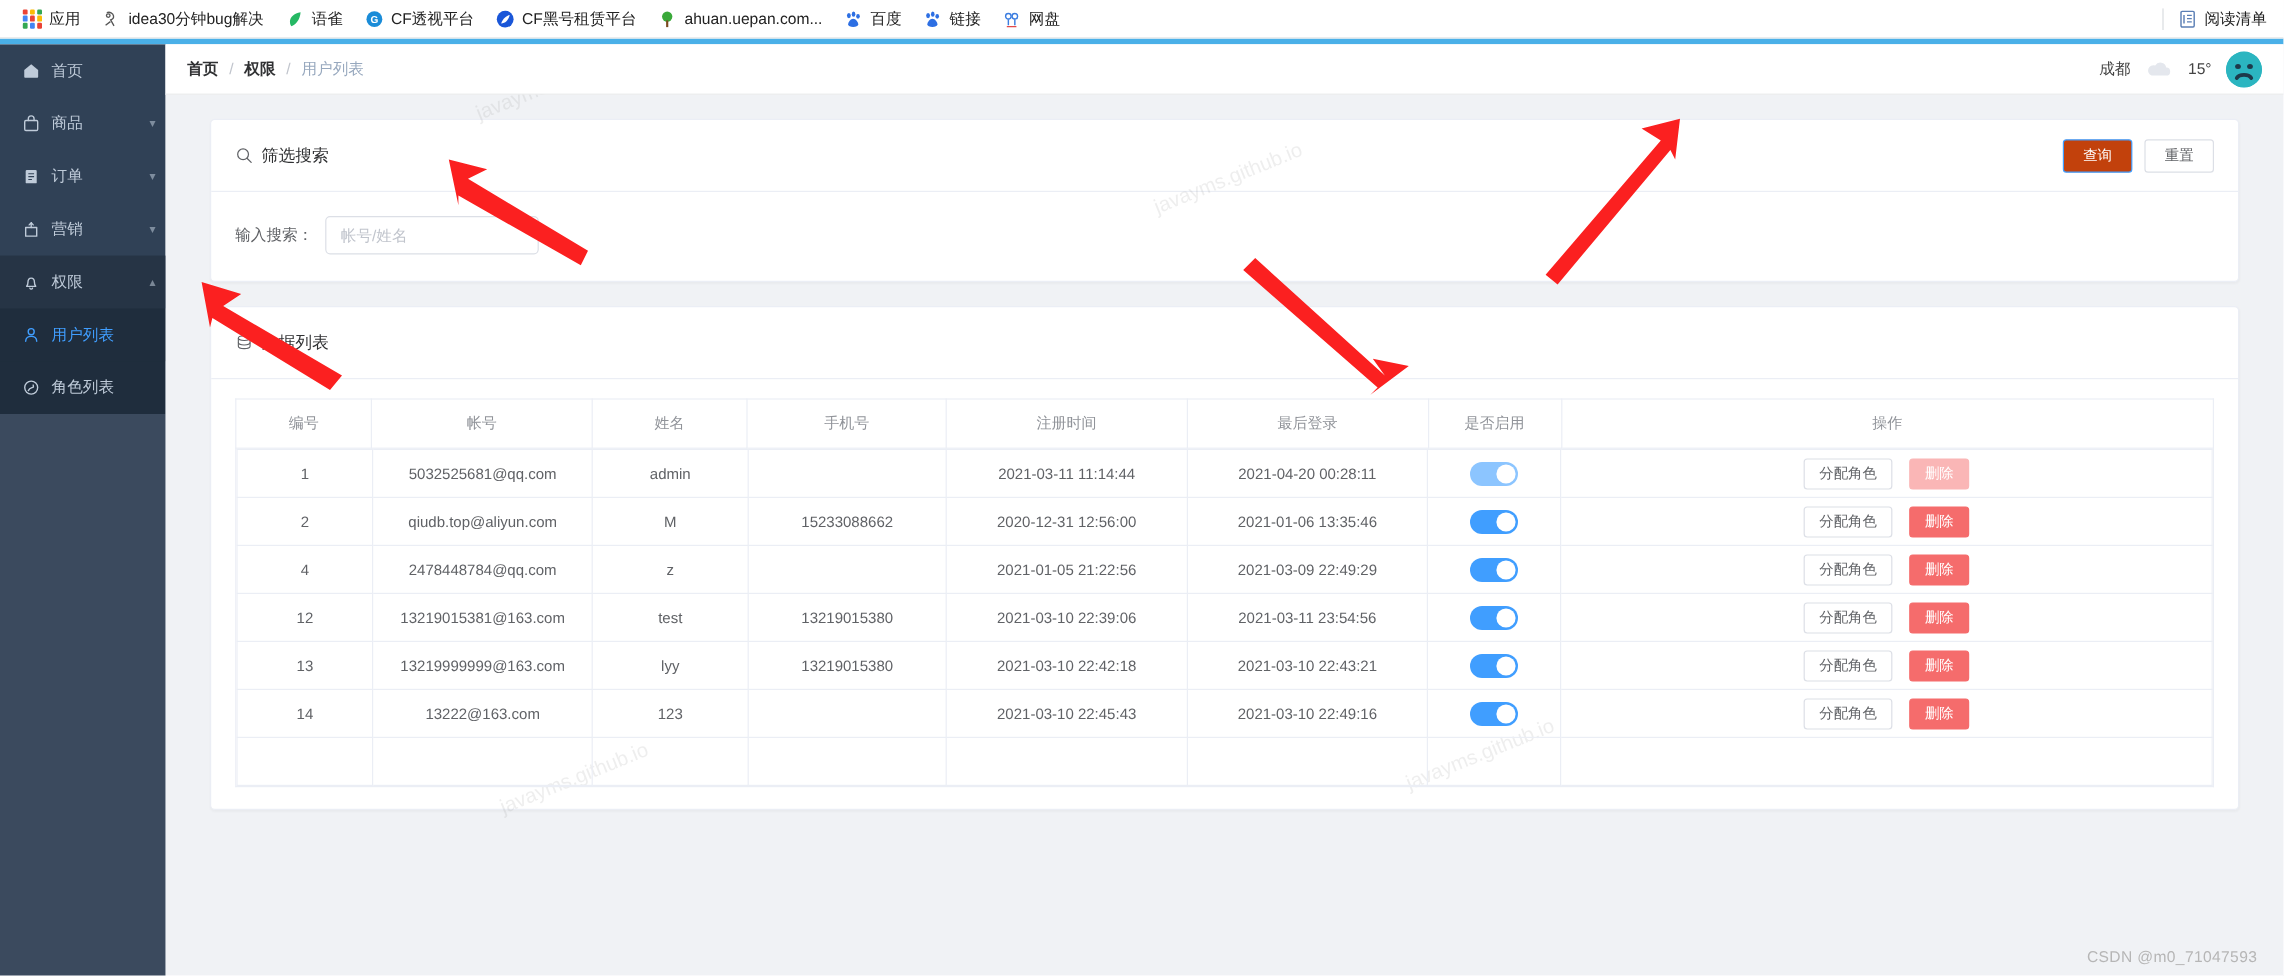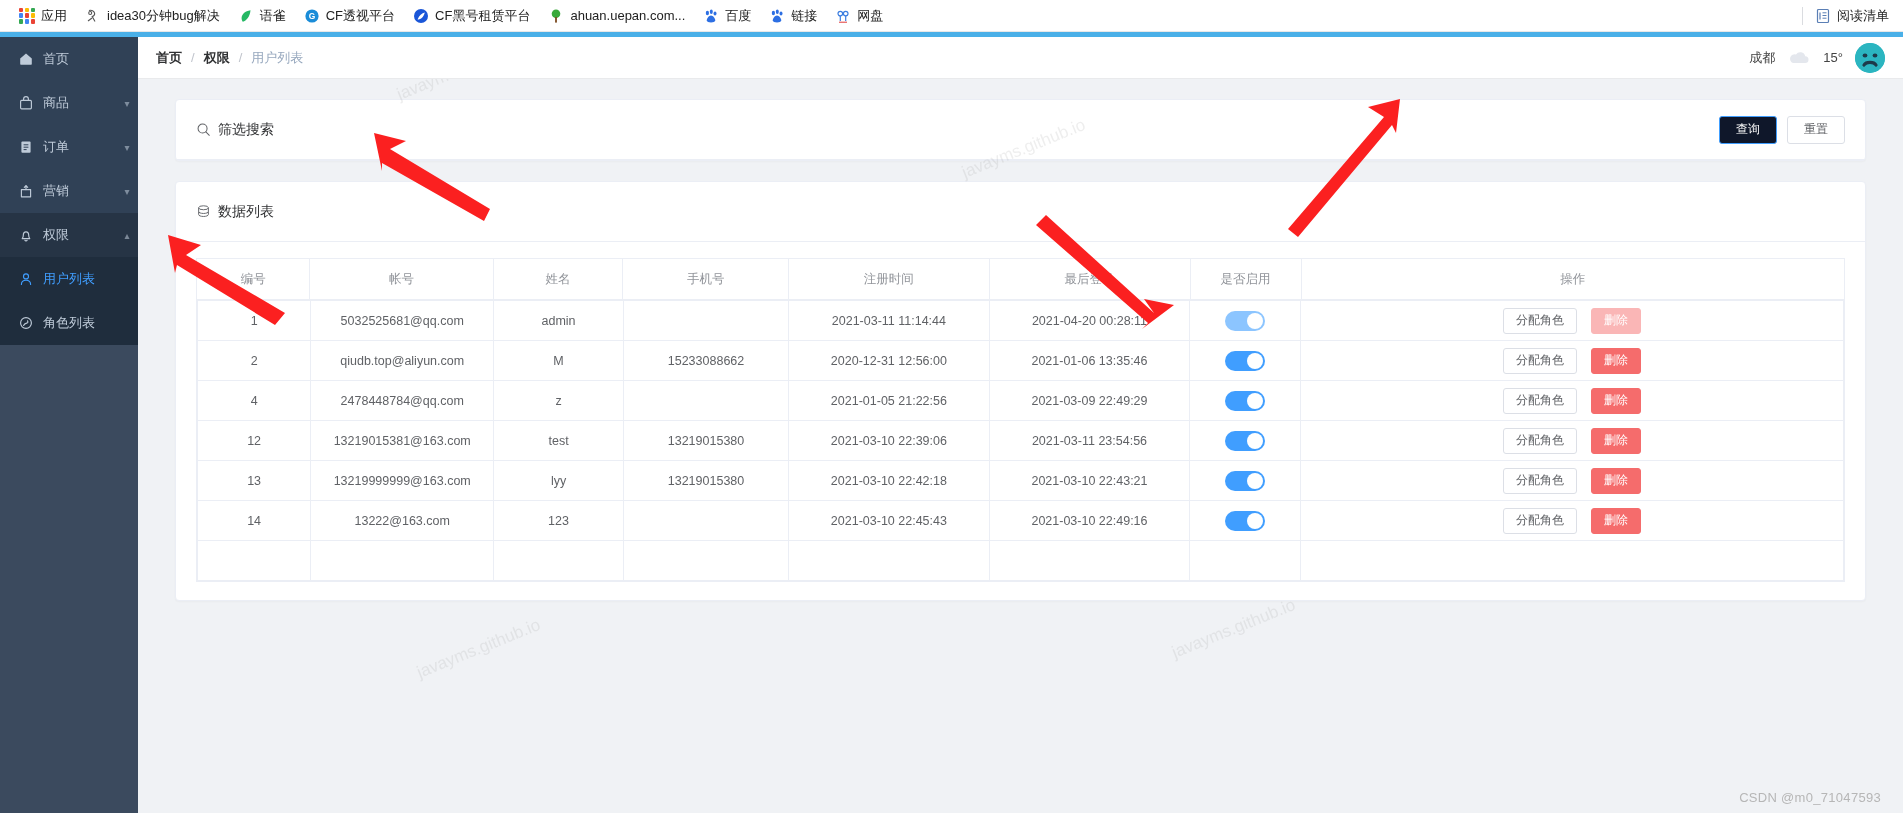--- a/index.html
+++ b/index.html
@@ -123,21 +123,21 @@
   .card-head .ch-ico { width: 15px; height: 15px; margin-right: 7px; flex: none; }
   .card-head .ch-title { font-size: 14px; color: #303133; }
   .card-head .ch-actions { margin-left: auto; display: flex; gap: 10px; }
 
   .btn {
     font-size: 12px; border-radius: 3px; padding: 0 16px; height: 28px;
     display: inline-flex; align-items: center; justify-content: center;
     cursor: pointer; white-space: nowrap; border: 1px solid transparent;
     font-family: "Liberation Sans", sans-serif;
   }
-  .btn-primary { background: #0f172a; color: #fff; border-color: #409eff; }
+  .btn-primary { background: #c2410c; color: #fff; border-color: #409eff; }
   .btn-default { background: #fff; color: #606266; border-color: #dcdfe6; }
 
   .filter-body { padding: 20px 20px 22px 20px; display: flex; align-items: center; }
   .filter-label { font-size: 13px; color: #606266; margin-right: 10px; }
   .filter-input {
     width: 178px; height: 32px; border: 1px solid #dcdfe6; border-radius: 4px;
     padding: 0 12px; font-size: 13px; color: #606266; outline: none;
     font-family: "Liberation Sans", sans-serif;
   }
   .filter-input::placeholder { color: #c0c4cc; }
@@ -402,20 +402,24 @@
         <div class="card-head">
           <svg class="ch-ico" viewBox="0 0 16 16">
             <circle cx="7" cy="7" r="4.8" fill="none" stroke="#606266" stroke-width="1.1"></circle>
             <line x1="10.5" y1="10.5" x2="14.2" y2="14.2" stroke="#606266" stroke-width="1.1" stroke-linecap="round"></line>
           </svg>
           <span class="ch-title">筛选搜索</span>
           <div class="ch-actions">
             <button class="btn btn-primary">查询</button>
             <button class="btn btn-default">重置</button>
           </div>
+        </div>
+        <div class="filter-body">
+          <span class="filter-label">输入搜索：</span>
+          <input class="filter-input" type="text" placeholder="帐号/姓名" style="">
         </div>
       </div>
 
       <div class="card list-card">
         <div class="card-head">
           <svg class="ch-ico" viewBox="0 0 16 16">
             <ellipse cx="8" cy="4" rx="5.2" ry="2.1" fill="none" stroke="#606266" stroke-width="1"></ellipse>
             <path d="M2.8 4v4c0 1.2 2.3 2.1 5.2 2.1s5.2-.9 5.2-2.1V4" fill="none" stroke="#606266" stroke-width="1"></path>
             <path d="M2.8 8v3.2c0 1.2 2.3 2.1 5.2 2.1s5.2-.9 5.2-2.1V8" fill="none" stroke="#606266" stroke-width="1"></path>
           </svg>

